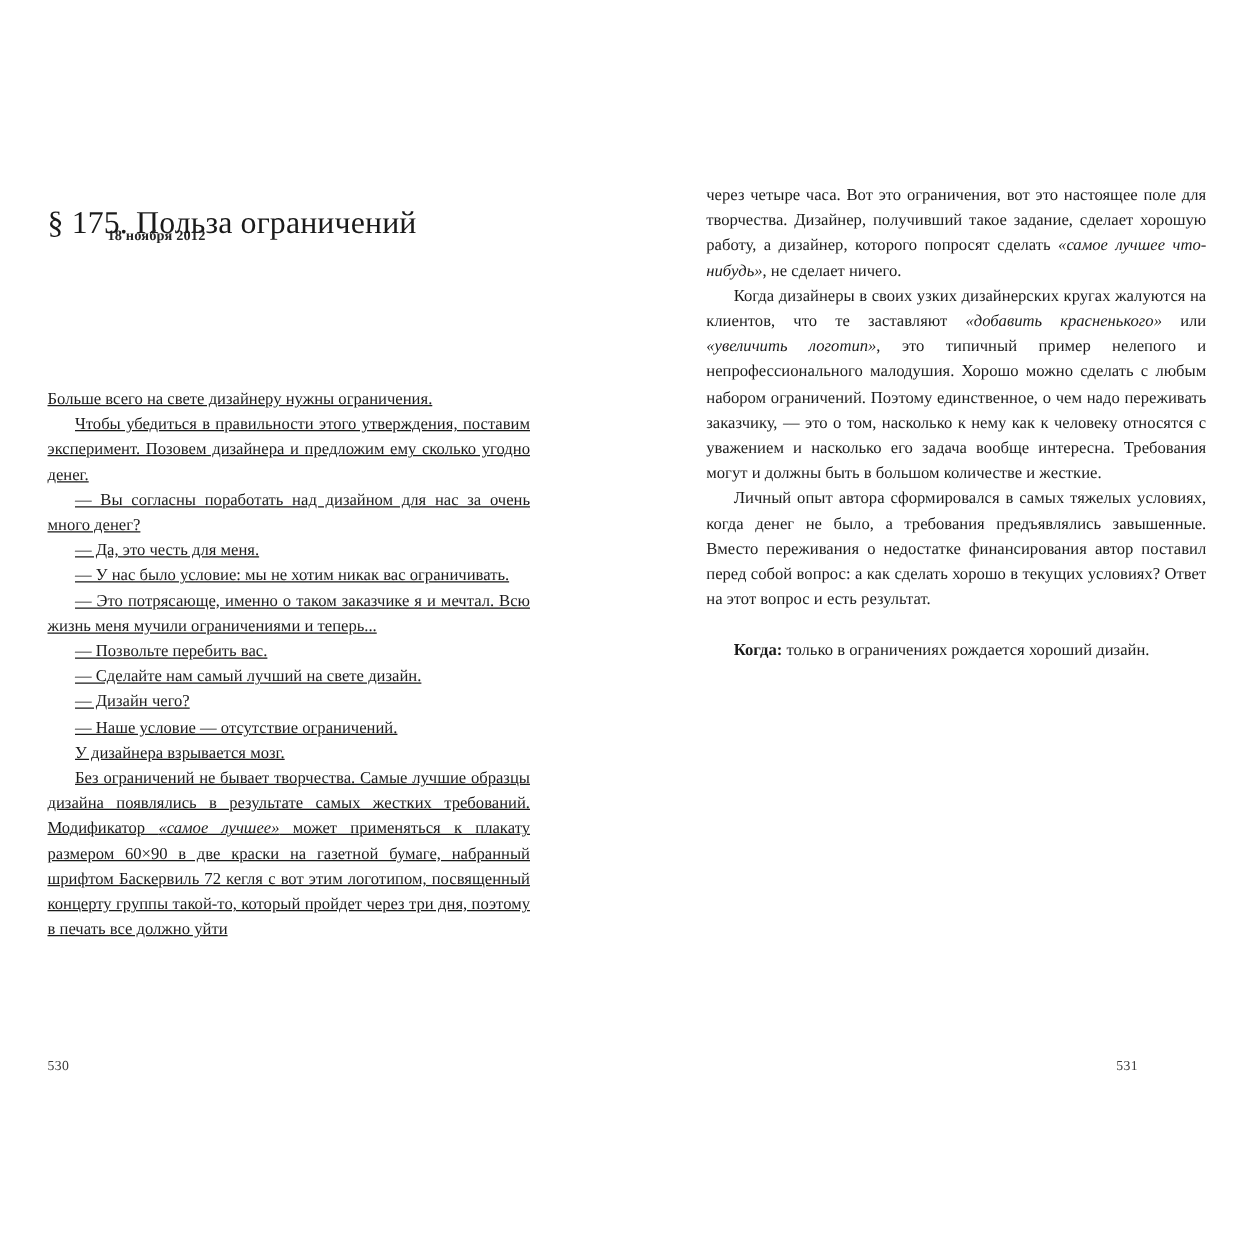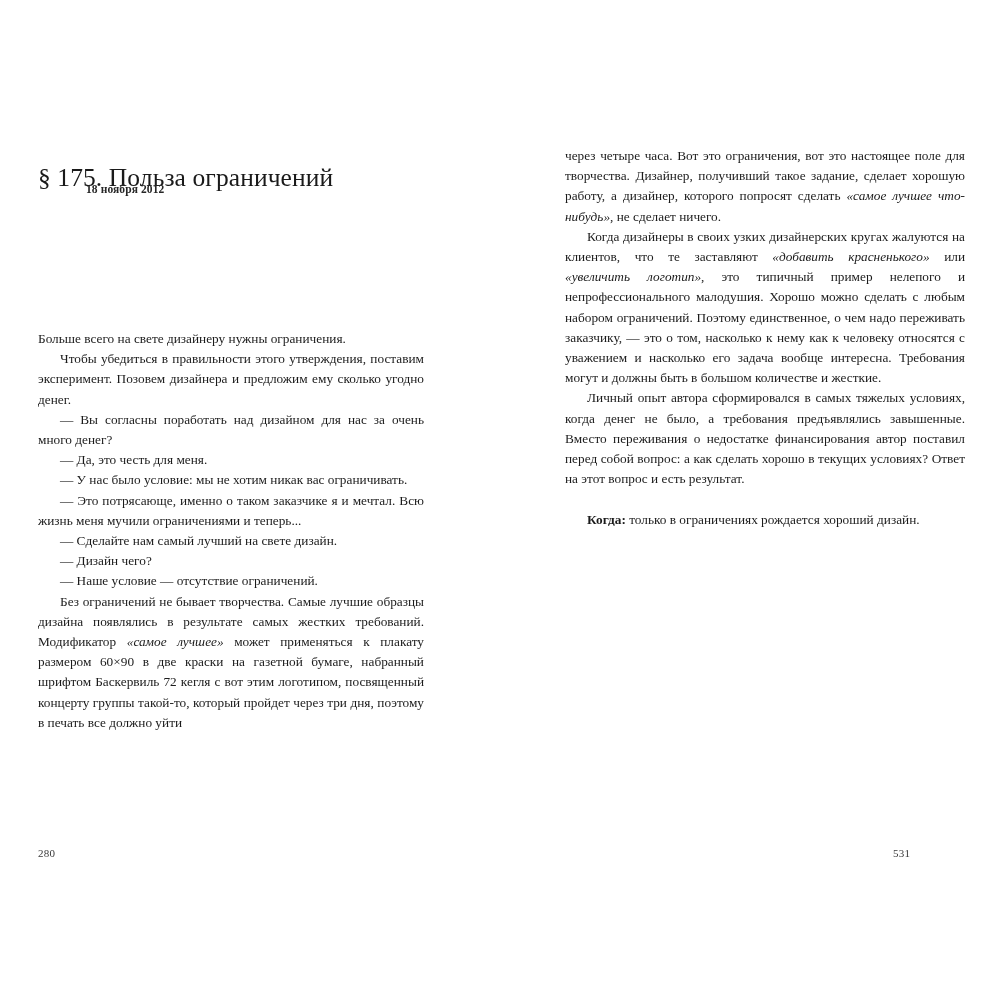--- a/index.html
+++ b/index.html
@@ -68,22 +68,23 @@
     position: absolute;
     font-size: 13.3px;
     line-height: 20.2px;
     text-align: justify;
     text-justify: inter-word;
     color: #1b1b1b;
     hyphens: manual;
   }
   .col-left {
     left: 38px;
-    top: 329px;
+    top: 309px;
     width: 386px;
+    text-decoration: underline;
   }
   .col-right {
     left: 65px;   
     top: 146px;
     width: 400px;
   }
 
   .col p {
     margin: 0;
     text-indent: 22px;
@@ -128,35 +129,37 @@
       <p>Чтобы убедиться в правильности этого утверждения, поставим эксперимент. Позовем дизайнера и предложим ему сколько угодно денег.</p>
 
       <p class="dash">— Вы согласны поработать над дизайном для нас за очень много денег?</p>
 
       <p class="dash">— Да, это честь для меня.</p>
 
       <p class="dash">— У нас было условие: мы не хотим никак вас ограничивать.</p>
 
       <p class="dash">— Это потрясающе, именно о таком заказчике я и мечтал. Всю жизнь меня мучили ограничениями и теперь...</p>
 
+      <p class="dash">— Позвольте перебить вас.</p>
 
 
       <p class="dash">— Сделайте нам самый лучший на свете дизайн.</p>
 
       <p class="dash">— Дизайн чего?</p>
 
       <p class="dash">— Наше условие — отсутствие ограничений.</p>
 
 
+      <p class="dash">У дизайнера взрывается мозг.</p>
 
       <p><span>Без ограничений не бывает творчества. Самые лучшие образцы дизайна появлялись в результате самых жестких требований. Модификатор </span><em class="q">«самое лучшее»</em><span> может применяться к плакату размером 60×90 в две краски на газетной бумаге, набранный шрифтом Баскервиль 72 кегля с вот этим логотипом, посвященный концерту группы такой-то, который пройдет через три дня, поэтому в печать все должно уйти</span></p>
 
     </div>
 
-    <div class="folio folio-left">280</div>
+    <div class="folio folio-left">530</div>
   </div>
 
   <div class="page-right">
 
     <div class="col col-right">
 
       <p class="no-indent"><span>через четыре часа. Вот это ограничения, вот это настоящее поле для творчества. Дизайнер, получивший такое задание, сделает хорошую работу, а дизайнер, которого попросят сделать </span><em class="q">«самое лучшее что-нибудь»</em><span>, не сделает ничего.</span></p>
 
       <p><span>Когда дизайнеры в своих узких дизайнерских кругах жалуются на клиентов, что те заставляют </span><em class="q">«добавить красненького»</em><span> или </span><em class="q">«увеличить логотип»</em><span>, это типичный пример нелепого и непрофессионального малодушия. Хорошо можно сделать с любым набором ограничений. Поэтому единственное, о чем надо переживать заказчику, — это о том, насколько к нему как к человеку относятся с уважением и насколько его задача вообще интересна. Требования могут и должны быть в большом количестве и жесткие.</span></p>
 

